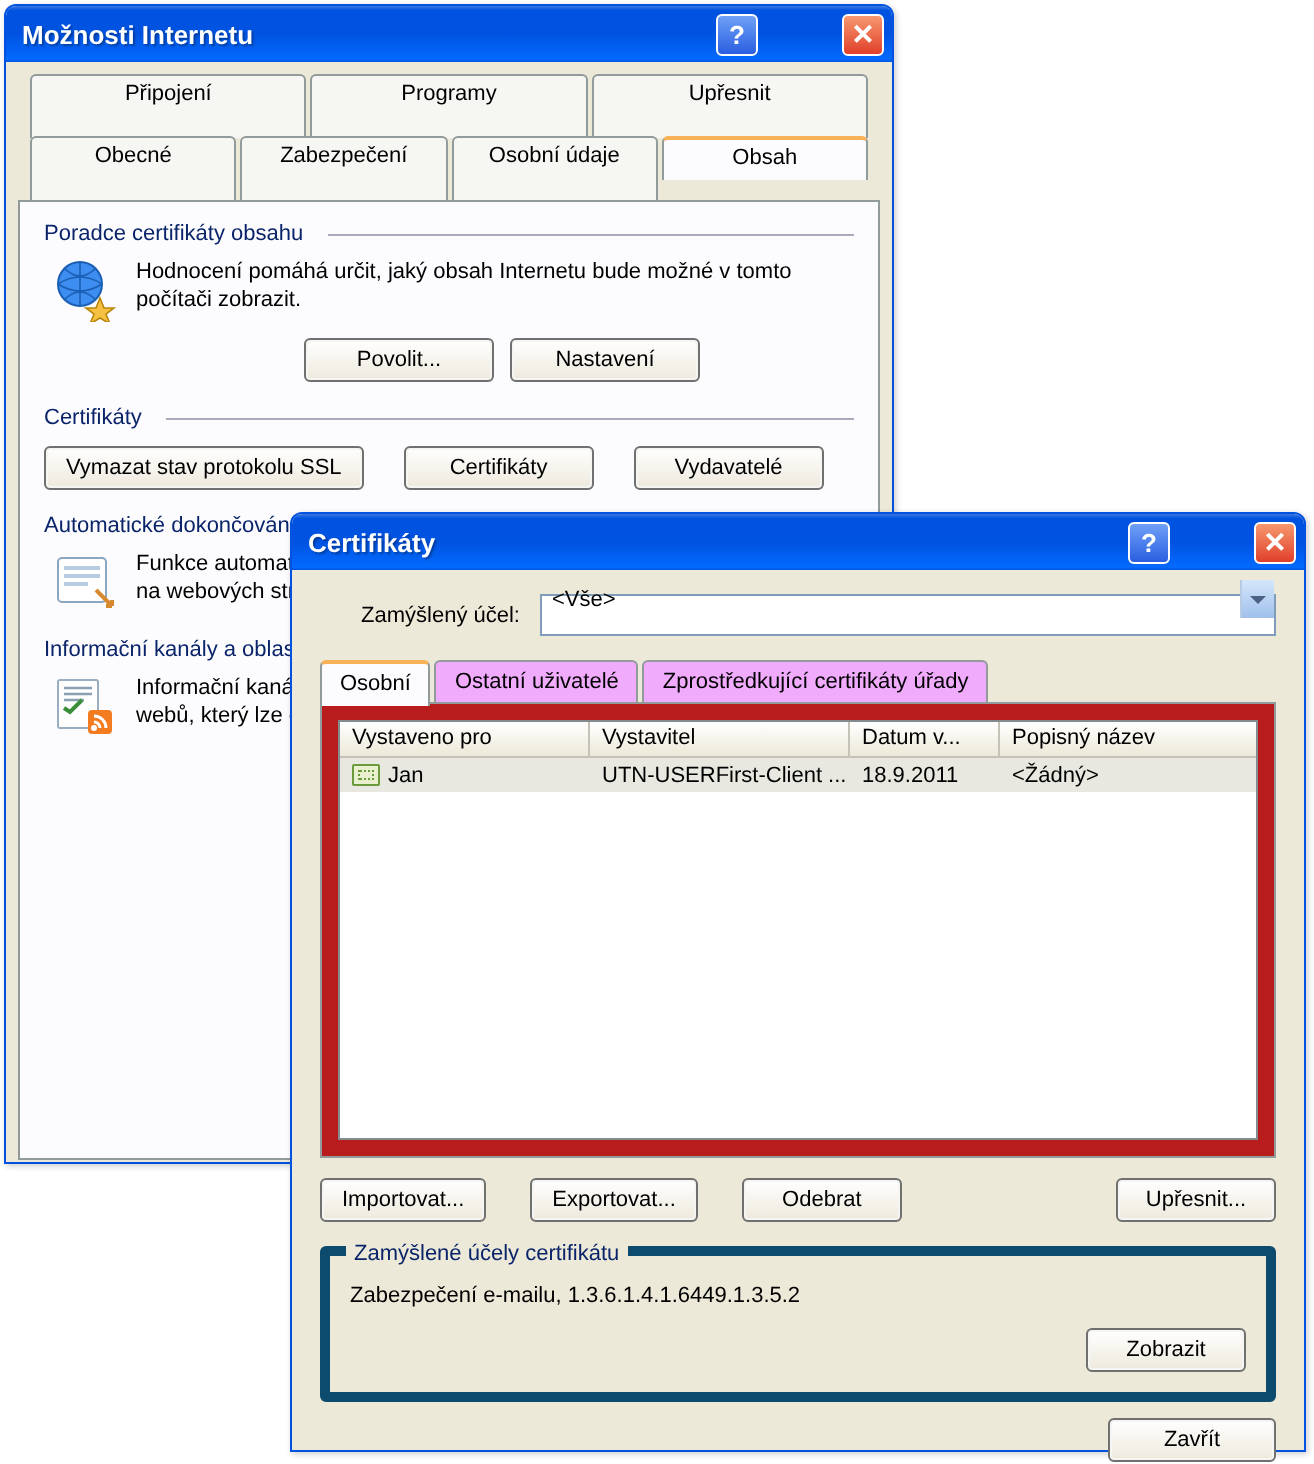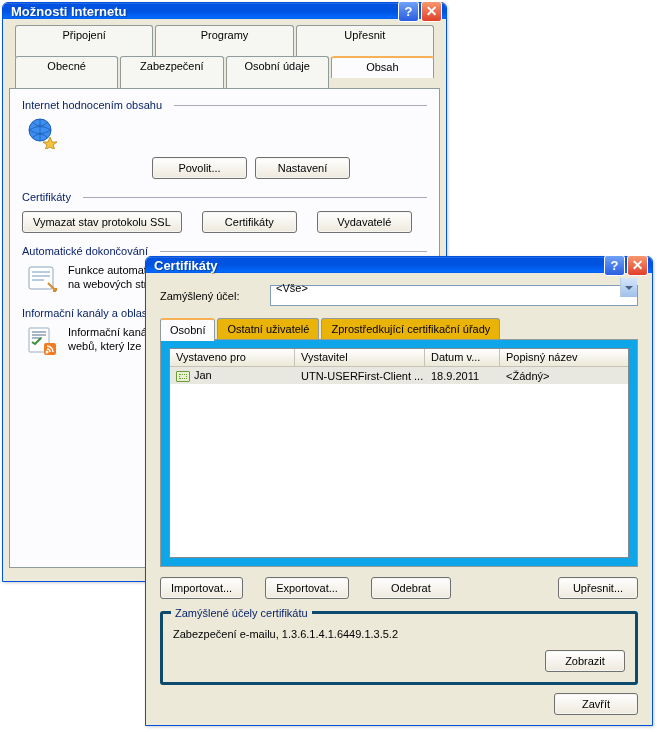--- a/index.html
+++ b/index.html
@@ -17,25 +17,26 @@
   background: #ece9d8;
   border: 1px solid #0053e1;
   border-radius: 6px 6px 0 0;
   box-shadow: 1px 1px 3px rgba(0,0,0,.2);
 }
 .titlebar {
   background: linear-gradient(to bottom, #3b77dd 0%, #0053e1 8%, #0053e1 50%, #036afe 95%, #0053e1 100%);
   color: #fff;
   font-weight: bold;
   font-size: 13px;
-  height: 16px;
+  height: 28px;
   display: flex;
   align-items: center;
   padding: 0 4px 0 8px;
   border-radius: 5px 5px 0 0;
+  gap: 40px;
 }
 .titlebar .title { flex: 1; text-shadow: 1px 1px 1px rgba(0,0,0,.3); }
 .tbtn {
   width: 21px; height: 21px;
   border-radius: 3px;
   border: 1px solid #fff;
   margin-left: 2px;
   display: flex; align-items: center; justify-content: center;
   color: #fff; font-weight: bold; font-size: 13px;
   cursor: pointer;
@@ -100,21 +101,21 @@
   border-radius: 3px;
   font-family: inherit; font-size: 11px;
   cursor: pointer;
   box-shadow: inset 0 0 0 1px #f5f5f1;
 }
 .btn-row { display: flex; gap: 8px; margin-top: 8px; padding-left: 46px; }
 .btn-row.left { padding-left: 0; }
 
 
 .cert-body { padding: 12px 14px 10px 14px; }
-.field-row { display: flex; align-items: center; gap: 10px; margin-bottom: 12px; }
+.field-row { display: flex; align-items: center; gap: 10px; margin-bottom: 12px; text-align: right; }
 .field-label { width: 100px; }
 .combo {
   flex: 1; height: 21px;
   border: 1px solid #7f9db9;
   background: #fff;
   display: flex; align-items: center; padding: 0 0 16px 5px;
   position: relative;
 }
 .combo .arrow {
   width: 17px; height: 19px;
@@ -122,57 +123,57 @@
   border-left: 1px solid #b7cbe3;
   display:flex; align-items:center; justify-content:center;
   margin-left: auto;
 }
 .tri { width: 0; height: 0; border-left: 4px solid transparent; border-right: 4px solid transparent; border-top: 4px solid #4d6185; }
 
 .tabs2-wrap { display:flex; align-items:flex-end; }
 .tabs2 { display:flex; }
 .tab2 {
   height: 21px; padding: 0 9px;
-  background: #eab308;
+  background: #f0abfc;
   border: 1px solid #919b9c;
   border-bottom: none;
   border-radius: 3px 3px 0 0;
   font-size: 11px; line-height: 20px;
   margin-right: 2px;
   cursor:pointer;
   white-space: nowrap;
 }
 .tab2.selected {
   background: #fcfcfe;
   border-top: 2px solid #f8b157;
   height: 23px; margin-bottom: -2px;
 }
 
 .listview {
-  background: #0ea5e9;
+  background: #b91c1c;
   border: 1px solid #919b9c;
   height: 228px; margin-top: 0;
   padding: 8px;
 }
 .lv-inner {
   background: #fff;
   border: 1px solid #838b8f;
   height: 100%;
   display: flex; flex-direction: column;
 }
 .lv-head { display:flex; height: 18px; background: linear-gradient(#fff,#ece9d8); border-bottom:1px solid #c5c2b8; }
 .lv-col { border-right:1px solid #c5c2b8; padding: 2px 6px; font-size:11px; overflow:hidden; white-space:nowrap; }
 .lv-row { display:flex; height:17px; align-items:center; }
 .lv-row.sel { background: #e8e8e0; }
 .lv-cell { padding: 1px 6px; font-size:11px; overflow:hidden; white-space:nowrap; }
 .cert-ico { width:14px; height:11px; background:#e8f0d0; border:1px solid #6a9a3a; border-radius:1px; display:inline-block; margin-right:4px; vertical-align:middle; position:relative; }
 .cert-ico::after { content:""; position:absolute; left:2px; top:2px; right:2px; bottom:2px; border:1px dotted #6a9a3a; }
 
 .groupbox {
-  border: 3px solid #0c4a6e;
+  border: 5px solid #0c4a6e;
   border-radius: 3px;
   position: relative;
   padding: 14px 10px 10px 10px;
   margin-top: 12px;
 }
 .groupbox-title {
   position:absolute; top:-7px; left:8px;
   color:#0a246a; background:#ece9d8; padding:0 4px; font-size:11px;
 }
 .right-btn { display:flex; justify-content:flex-end; margin-top:10px; }
@@ -200,31 +201,32 @@
       <div class="tab-row">
         <div class="tab">Obecné</div>
         <div class="tab">Zabezpečení</div>
         <div class="tab">Osobní údaje</div>
         <div class="tab selected">Obsah</div>
       </div>
       <div class="tab-panel">
 
         <div class="section">
           <div class="section-header">
-            <span>Internet hodnocením obsahu</span>
+            <span>Poradce certifikáty obsahu</span>
             <div class="line"></div>
           </div>
           <div class="section-content">
             <div class="icon32">
               <svg viewBox="0 0 32 32">
                   <circle cx="14" cy="13" r="11" fill="#3d8ef0" stroke="#1a5fb4" stroke-width="1"></circle>
                   <path d="M3 13 Q14 6 25 13 M3 13 Q14 20 25 13 M14 2 V24 M6 5 Q14 13 22 5 M6 21 Q14 13 22 21" stroke="#1a5fb4" stroke-width="0.8" fill="none"></path>
                   <polygon points="24,20 26,25 31,25 27,28 29,33 24,30 19,33 21,28 17,25 22,25" fill="#f6c143" stroke="#b8860b" stroke-width="0.8"></polygon>
                 </svg>
             </div>
+            <div class="text-block">Hodnocení pomáhá určit, jaký obsah Internetu bude možné v tomto počítači zobrazit.</div>
           </div>
           <div class="btn-row" style="padding-left: 130px;">
             <button class="btn" style="min-width:95px">Povolit...</button>
             <button class="btn" style="min-width:95px">Nastavení</button>
           </div>
         </div>
 
         <div class="section">
           <div class="section-header">
             <span>Certifikáty</span>
@@ -298,21 +300,21 @@
         <div class="arrow">
             <div class="tri"></div>
           </div>
       </div>
     </div>
 
     <div class="tabs2-wrap">
       <div class="tabs2">
         <div class="tab2 selected">Osobní</div>
         <div class="tab2">Ostatní uživatelé</div>
-        <div class="tab2">Zprostředkující certifikační úřady</div>
+        <div class="tab2">Zprostředkující certifikáty úřady</div>
       </div>
 
     </div>
 
     <div class="listview">
       <div class="lv-inner">
         <div class="lv-head">
           <div class="lv-col" style="width:125px">Vystaveno pro</div>
           <div class="lv-col" style="width:130px">Vystavitel</div>
           <div class="lv-col" style="width:75px">Datum v...</div>

